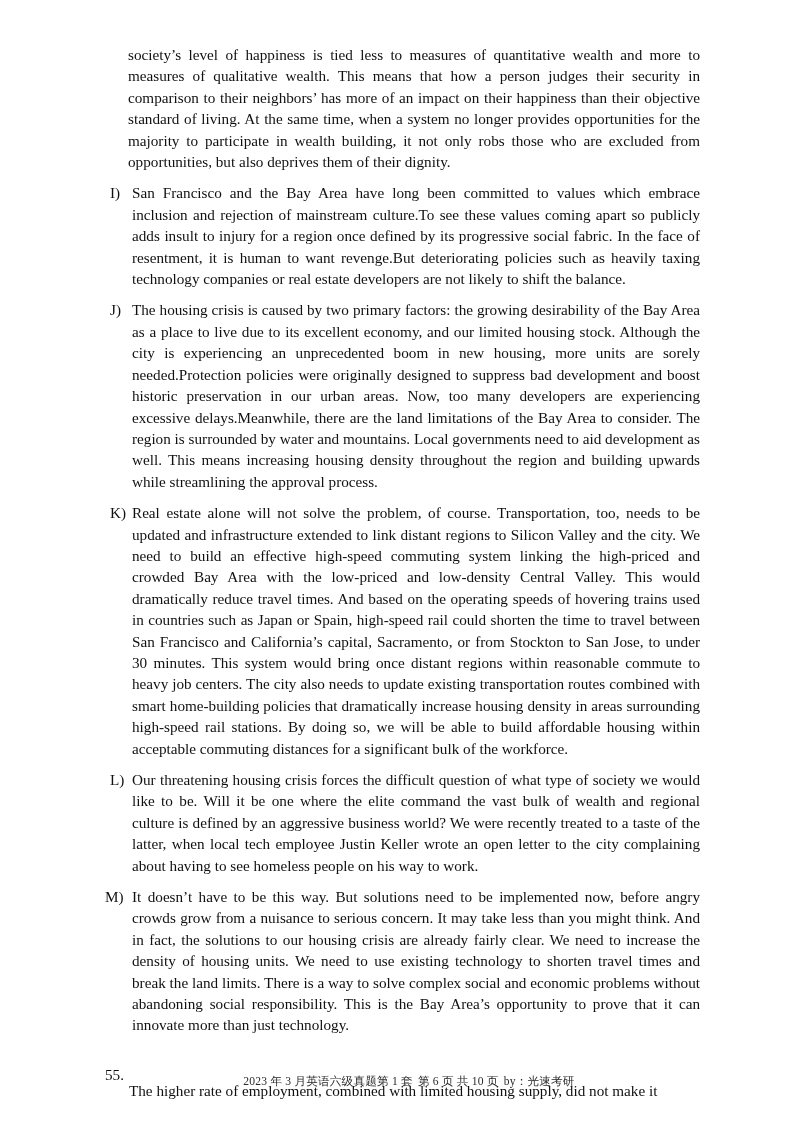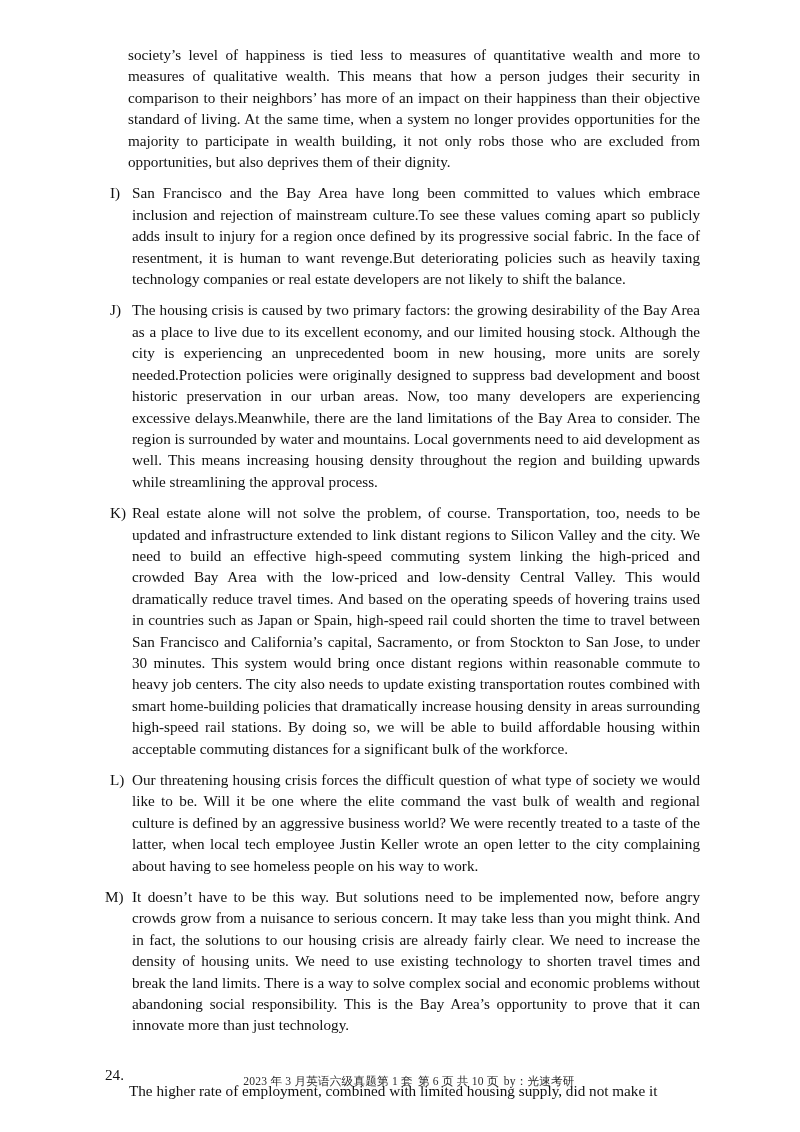--- a/index.html
+++ b/index.html
@@ -135,21 +135,21 @@
       <span class="para-label">L)</span>
       <span class="para-body">Our threatening housing crisis forces the difficult question of what type of society we would like to be. Will it be one where the elite command the vast bulk of wealth and regional culture is defined by an aggressive business world? We were recently treated to a taste of the latter, when local tech employee Justin Keller wrote an open letter to the city complaining about having to see homeless people on his way to work.</span>
     </div>
 
     <div class="para wide-label">
       <span class="para-label">M)</span>
       <span class="para-body">It doesn’t have to be this way. But solutions need to be implemented now, before angry crowds grow from a nuisance to serious concern. It may take less than you might think. And in fact, the solutions to our housing crisis are already fairly clear. We need to increase the density of housing units. We need to use existing technology to shorten travel times and break the land limits. There is a way to solve complex social and economic problems without abandoning social responsibility. This is the Bay Area’s opportunity to prove that it can innovate more than just technology.</span>
     </div>
 
     <div class="question">
-      <span class="question-number">24.</span>
+      <span class="question-number">55.</span>
       <span class="question-text">The higher rate of employment, combined with limited housing supply, did not make it</span>
     </div>
 
   </div>
 
   <div class="footer">
     <span class="seg">2023 年 3 月英语六级真题第 1 套</span>
     <span class="seg">第 6 页 共 10 页</span>
     <span class="seg">by：光速考研</span>
   </div>

